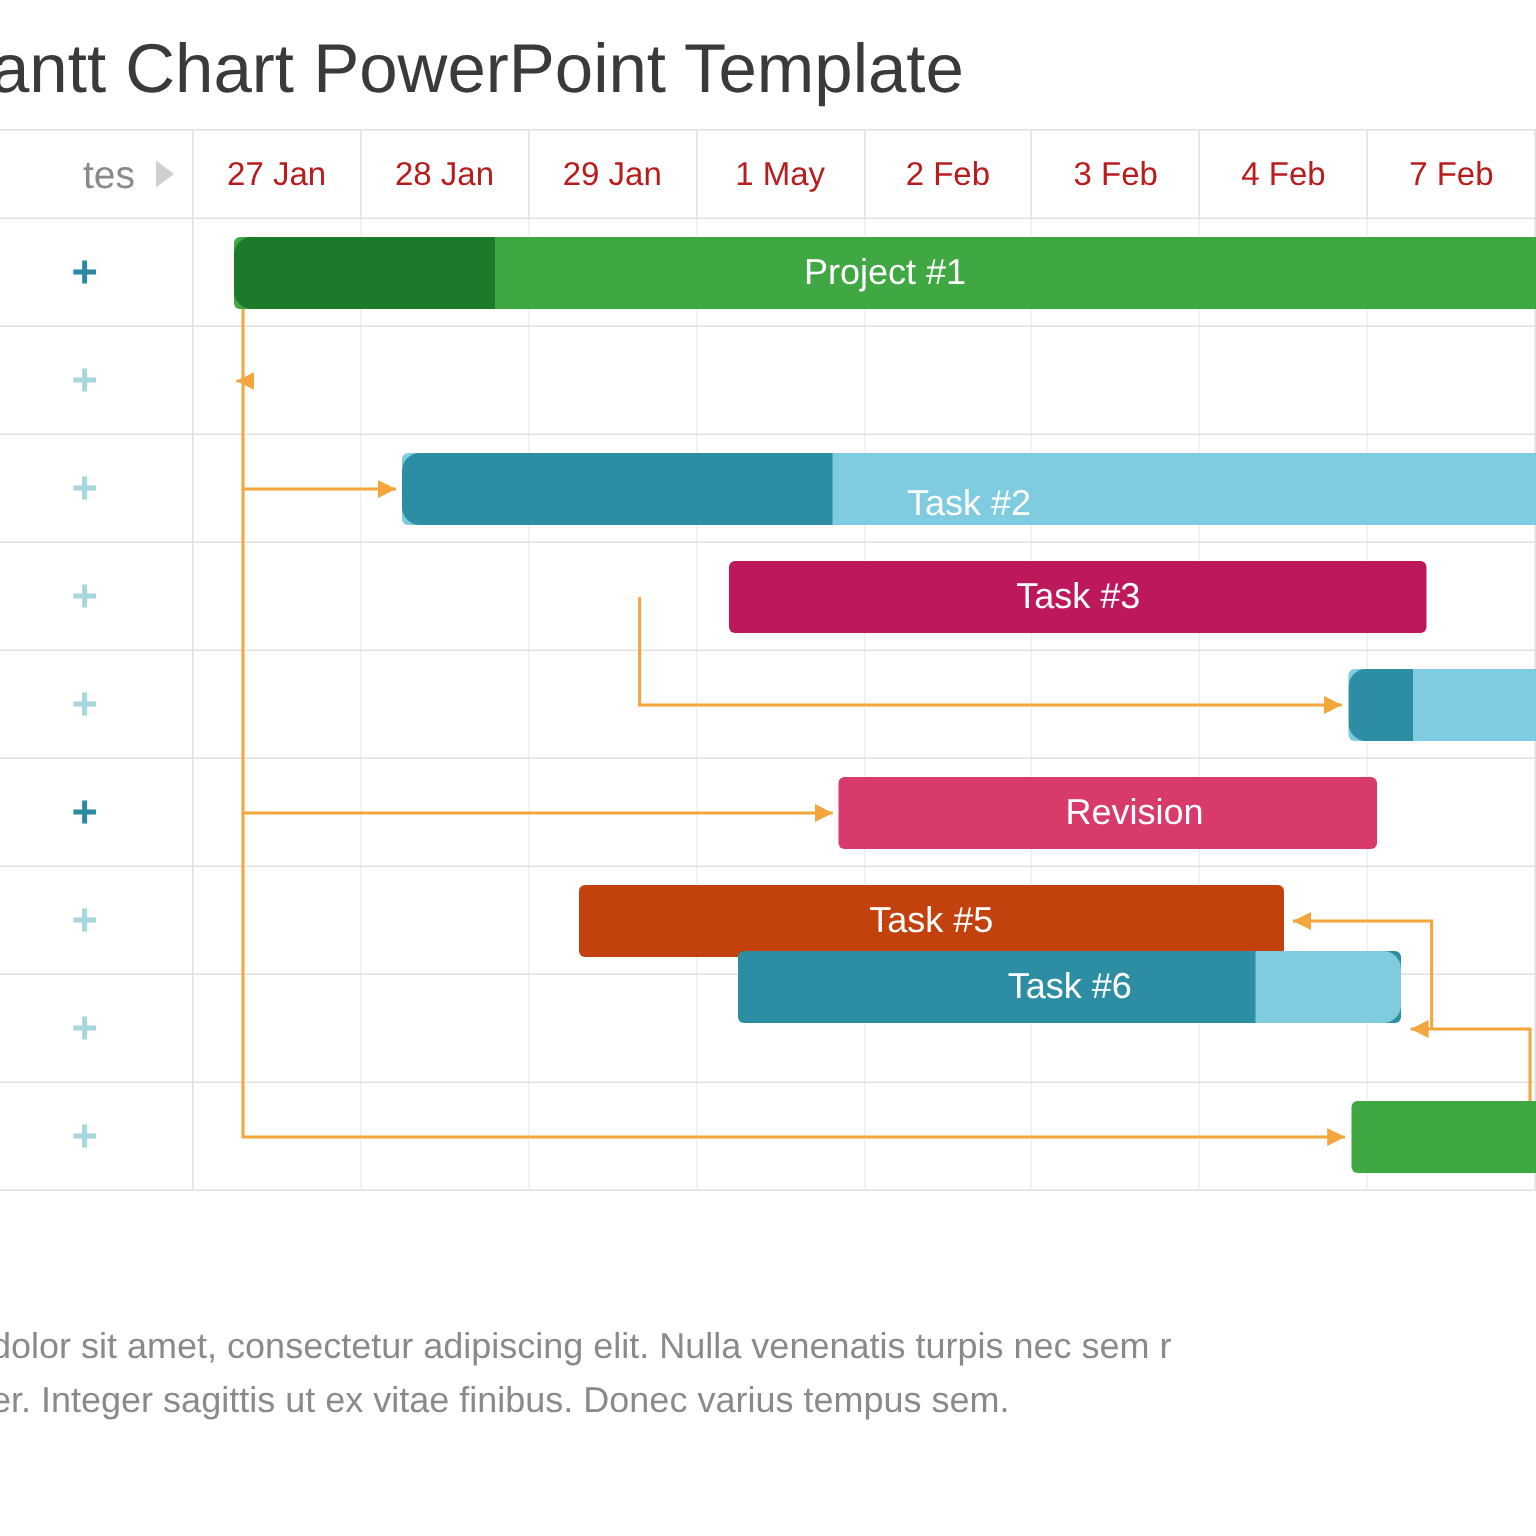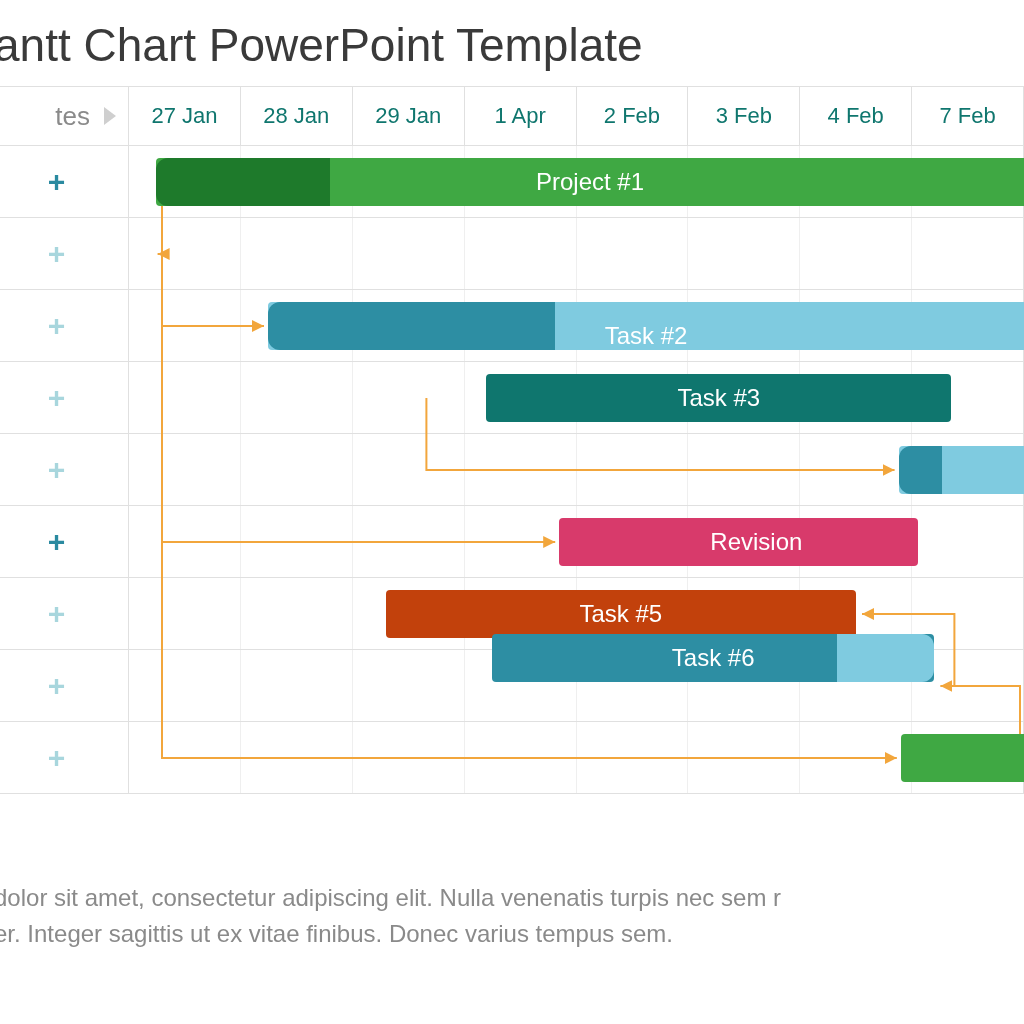--- a/index.html
+++ b/index.html
@@ -50,21 +50,21 @@
   .hdr .dates {
     flex: 1;
     display: flex;
   }
   .hdr .dates .d {
     flex: 1;
     display: flex;
     align-items: center;
     justify-content: center;
     font-size: 22px;
-    color: #0f766e;
+    color: #b91c1c;
     border-right: 1px solid #e0e0e0;
     text-align: right;
   }
   .hdr .dates .d:last-child { border-right: none; }
 
   
   .grid {
     position: relative;
     border-left: 1px solid #e0e0e0;
     border-right: 1px solid #e0e0e0;
@@ -143,21 +143,21 @@
 <div class="chart-wrap">
   <div class="hdr">
     <div class="left">
       <span>tes</span>
       <span class="chev"></span>
     </div>
     <div class="dates" id="dates">
         <div class="d">27 Jan</div>
         <div class="d">28 Jan</div>
         <div class="d">29 Jan</div>
-        <div class="d">1 Apr</div>
+        <div class="d">1 May</div>
         <div class="d">2 Feb</div>
         <div class="d">3 Feb</div>
         <div class="d">4 Feb</div>
         <div class="d">7 Feb</div>
       </div>
   </div>
   <div class="grid" id="grid">
       <div class="row">
         <div class="leftcell">
           <span class="plus active">+</span>
@@ -311,21 +311,21 @@
     </svg>
   <div class="bars" id="bars">
       <div class="bar" style="left: 28px; top: 12px; width: 868px; background: rgb(63, 168, 67); border-top-right-radius: 0px; border-bottom-right-radius: 0px;">
         <div class="prog" style="width: 20%; background: rgb(30, 122, 43);"></div>
         <span class="lbl">Project #1</span>
       </div>
       <div class="bar" style="left: 140px; top: 156px; width: 756px; background: rgb(127, 203, 224); border-top-right-radius: 0px; border-bottom-right-radius: 0px; align-items: flex-end;">
         <div class="prog" style="width: 38%; background: rgb(45, 142, 163);"></div>
         <span class="lbl">Task #2</span>
       </div>
-      <div class="bar" style="left: 358.4px; top: 228px; width: 464.8px; background: #0f766e;">
+      <div class="bar" style="left: 358.4px; top: 228px; width: 464.8px; background: #be185d;">
         <span class="lbl">Task #3</span>
       </div>
       <div class="bar" style="left: 770.56px; top: 300px; width: 125.44px; background: rgb(127, 203, 224); border-top-right-radius: 0px; border-bottom-right-radius: 0px;">
         <div class="prog" style="width: 35%; background: rgb(45, 142, 163);"></div>
         <span class="lbl"></span>
       </div>
       <div class="bar" style="left: 431.2px; top: 372px; width: 358.4px; background: rgb(216, 58, 107); padding-left: 36px;">
         <span class="lbl">Revision</span>
       </div>
       <div class="bar" style="left: 257.6px; top: 444px; width: 470.4px; background: #c2410c;">

